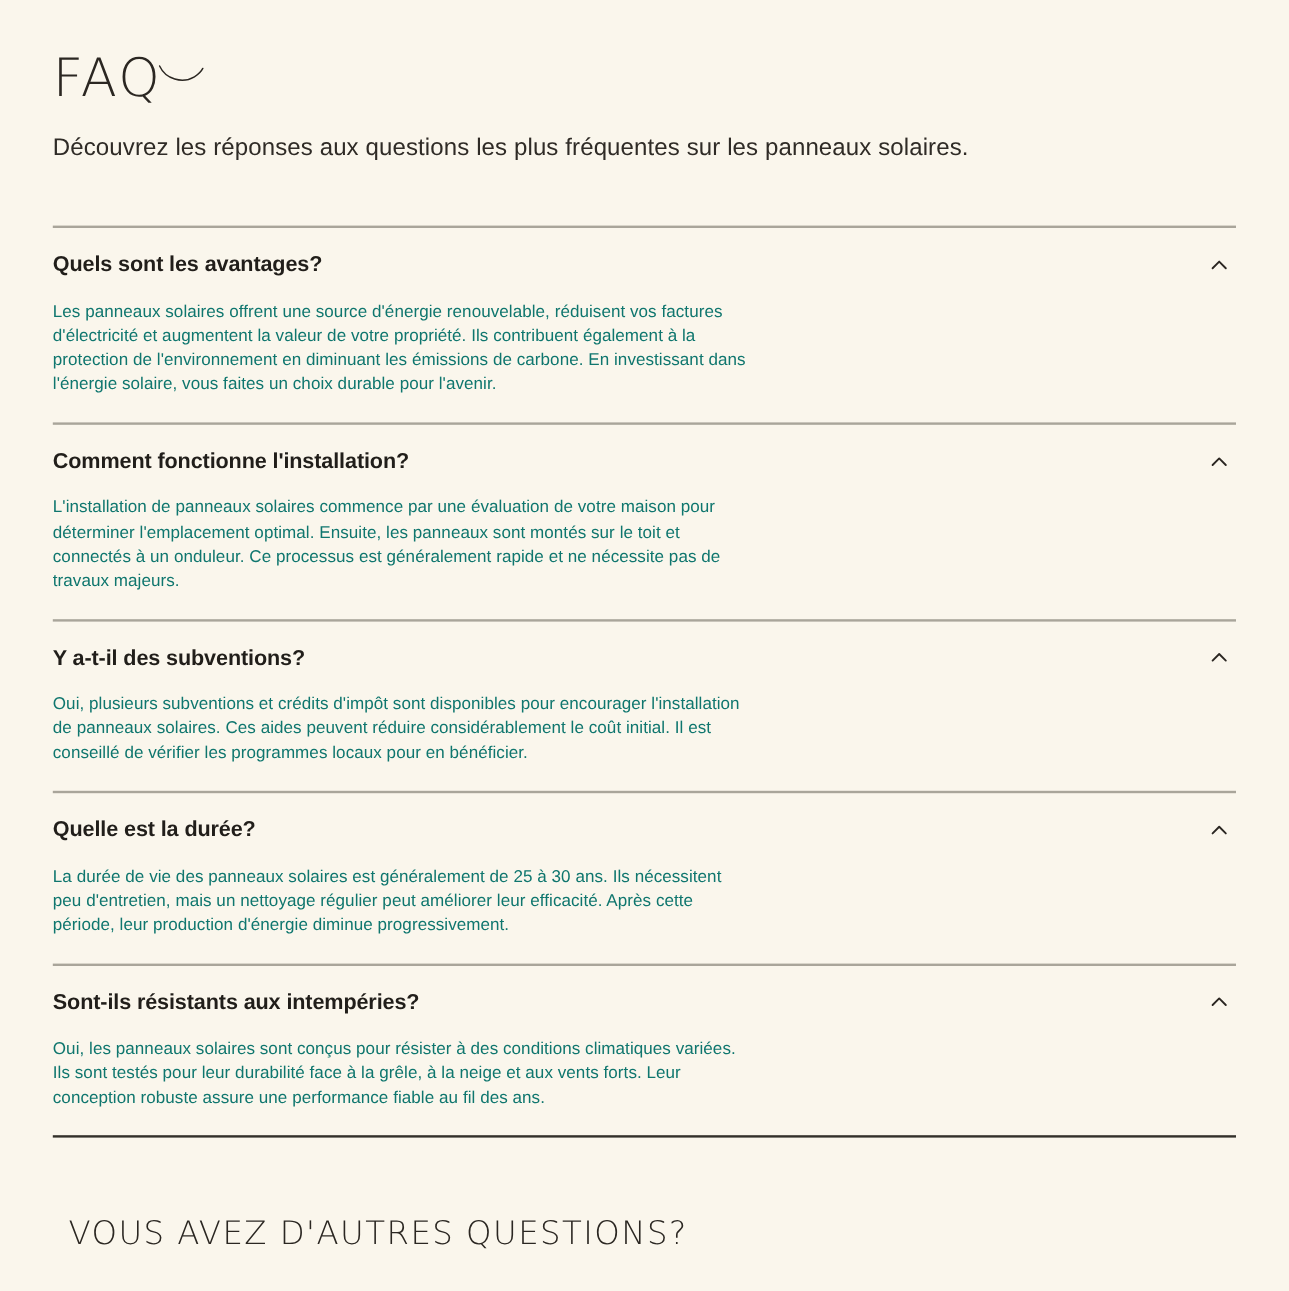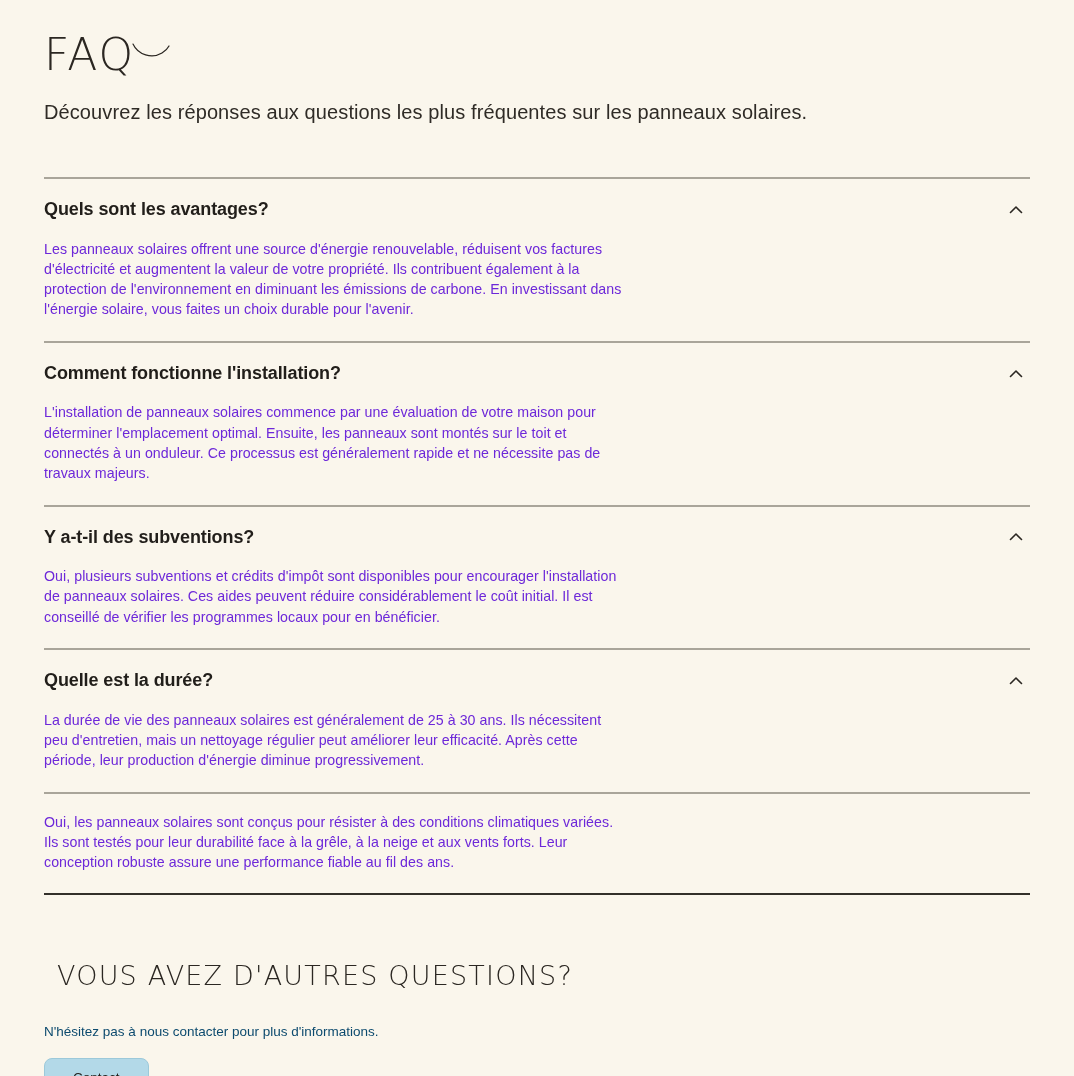--- a/index.html
+++ b/index.html
@@ -14,21 +14,21 @@
     height: 1076px;
     background: #faf6ec;
     font-family: "Liberation Sans", sans-serif;
     color: #2b2722;
     overflow: hidden;
   }
 
   .page {
     width: 1074px;
     height: 825px;
-    padding: 0 44px;
+    padding: 11px 44px;
     position: relative;
   }
 
   
 
   .page-title {
     font-family: "DejaVu Sans", sans-serif;
     font-weight: 300;
     font-size: 44px;
     letter-spacing: 2px;
@@ -100,21 +100,21 @@
   .chevron {
     flex: none;
     width: 20px;
     height: 20px;
     margin-right: 4px;
   }
 
   .faq-answer {
     font-size: 14.2px;
     line-height: 20.3px;
-    color: #6d28d9;
+    color: #0f766e;
     max-width: 578px;
     padding: 18px 0 21px 0;
     margin: 0;
     letter-spacing: 0.05px;
   }
 
   
 
   .cta {
     padding-top: 54px;
@@ -213,20 +213,26 @@
         <svg class="chevron" viewBox="0 0 20 20" fill="none">
           <path d="M4.5 12.5 L10 7 L15.5 12.5" stroke="#2b2722" stroke-width="1.6" stroke-linecap="round" stroke-linejoin="round"></path>
         </svg>
       </div>
       <p class="faq-answer">La durée de vie des panneaux solaires est généralement de 25 à 30 ans. Ils nécessitent peu d'entretien, mais un nettoyage régulier peut améliorer leur efficacité. Après cette période, leur production d'énergie diminue progressivement.</p>
     </div>
 
     <div class="divider"></div>
 
     <div class="faq-item">
+      <div class="faq-header">
+        <h2 class="faq-question">Sont-ils résistants aux intempéries?</h2>
+        <svg class="chevron" viewBox="0 0 20 20" fill="none">
+          <path d="M4.5 12.5 L10 7 L15.5 12.5" stroke="#2b2722" stroke-width="1.6" stroke-linecap="round" stroke-linejoin="round"></path>
+        </svg>
+      </div>
       <p class="faq-answer">Oui, les panneaux solaires sont conçus pour résister à des conditions climatiques variées. Ils sont testés pour leur durabilité face à la grêle, à la neige et aux vents forts. Leur conception robuste assure une performance fiable au fil des ans.</p>
     </div>
 
     <div class="divider strong"></div>
 
   </div>
 
   
   <div class="cta">
     <h2 class="cta-title">VOUS AVEZ D'AUTRES QUESTIONS?</h2>

